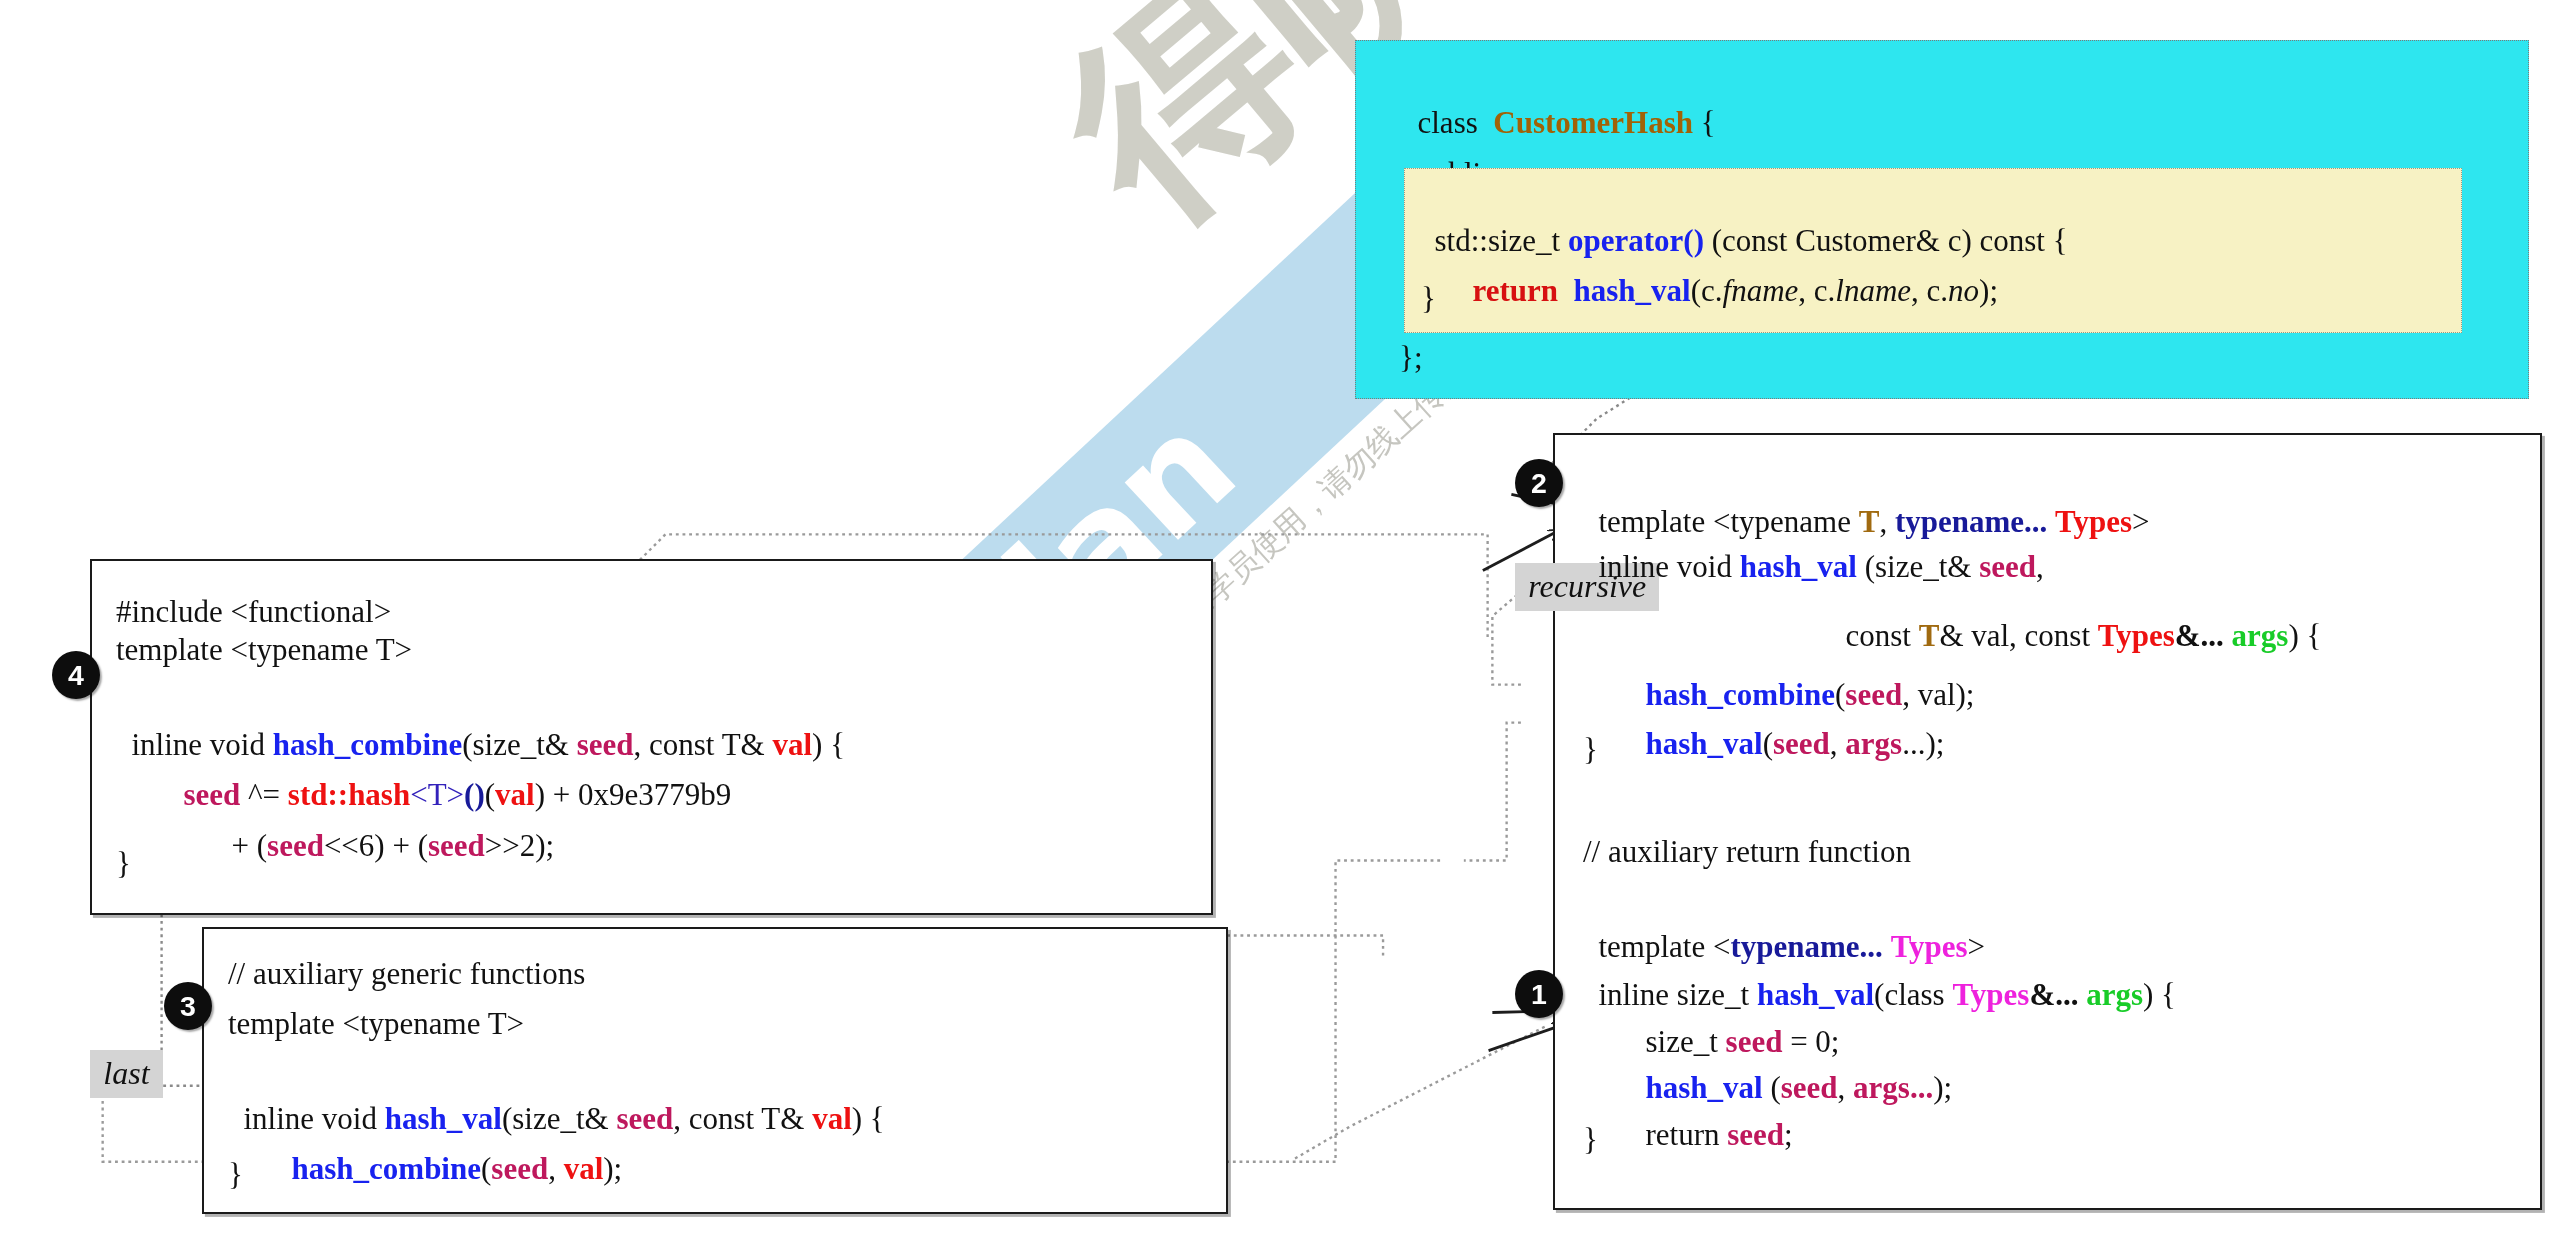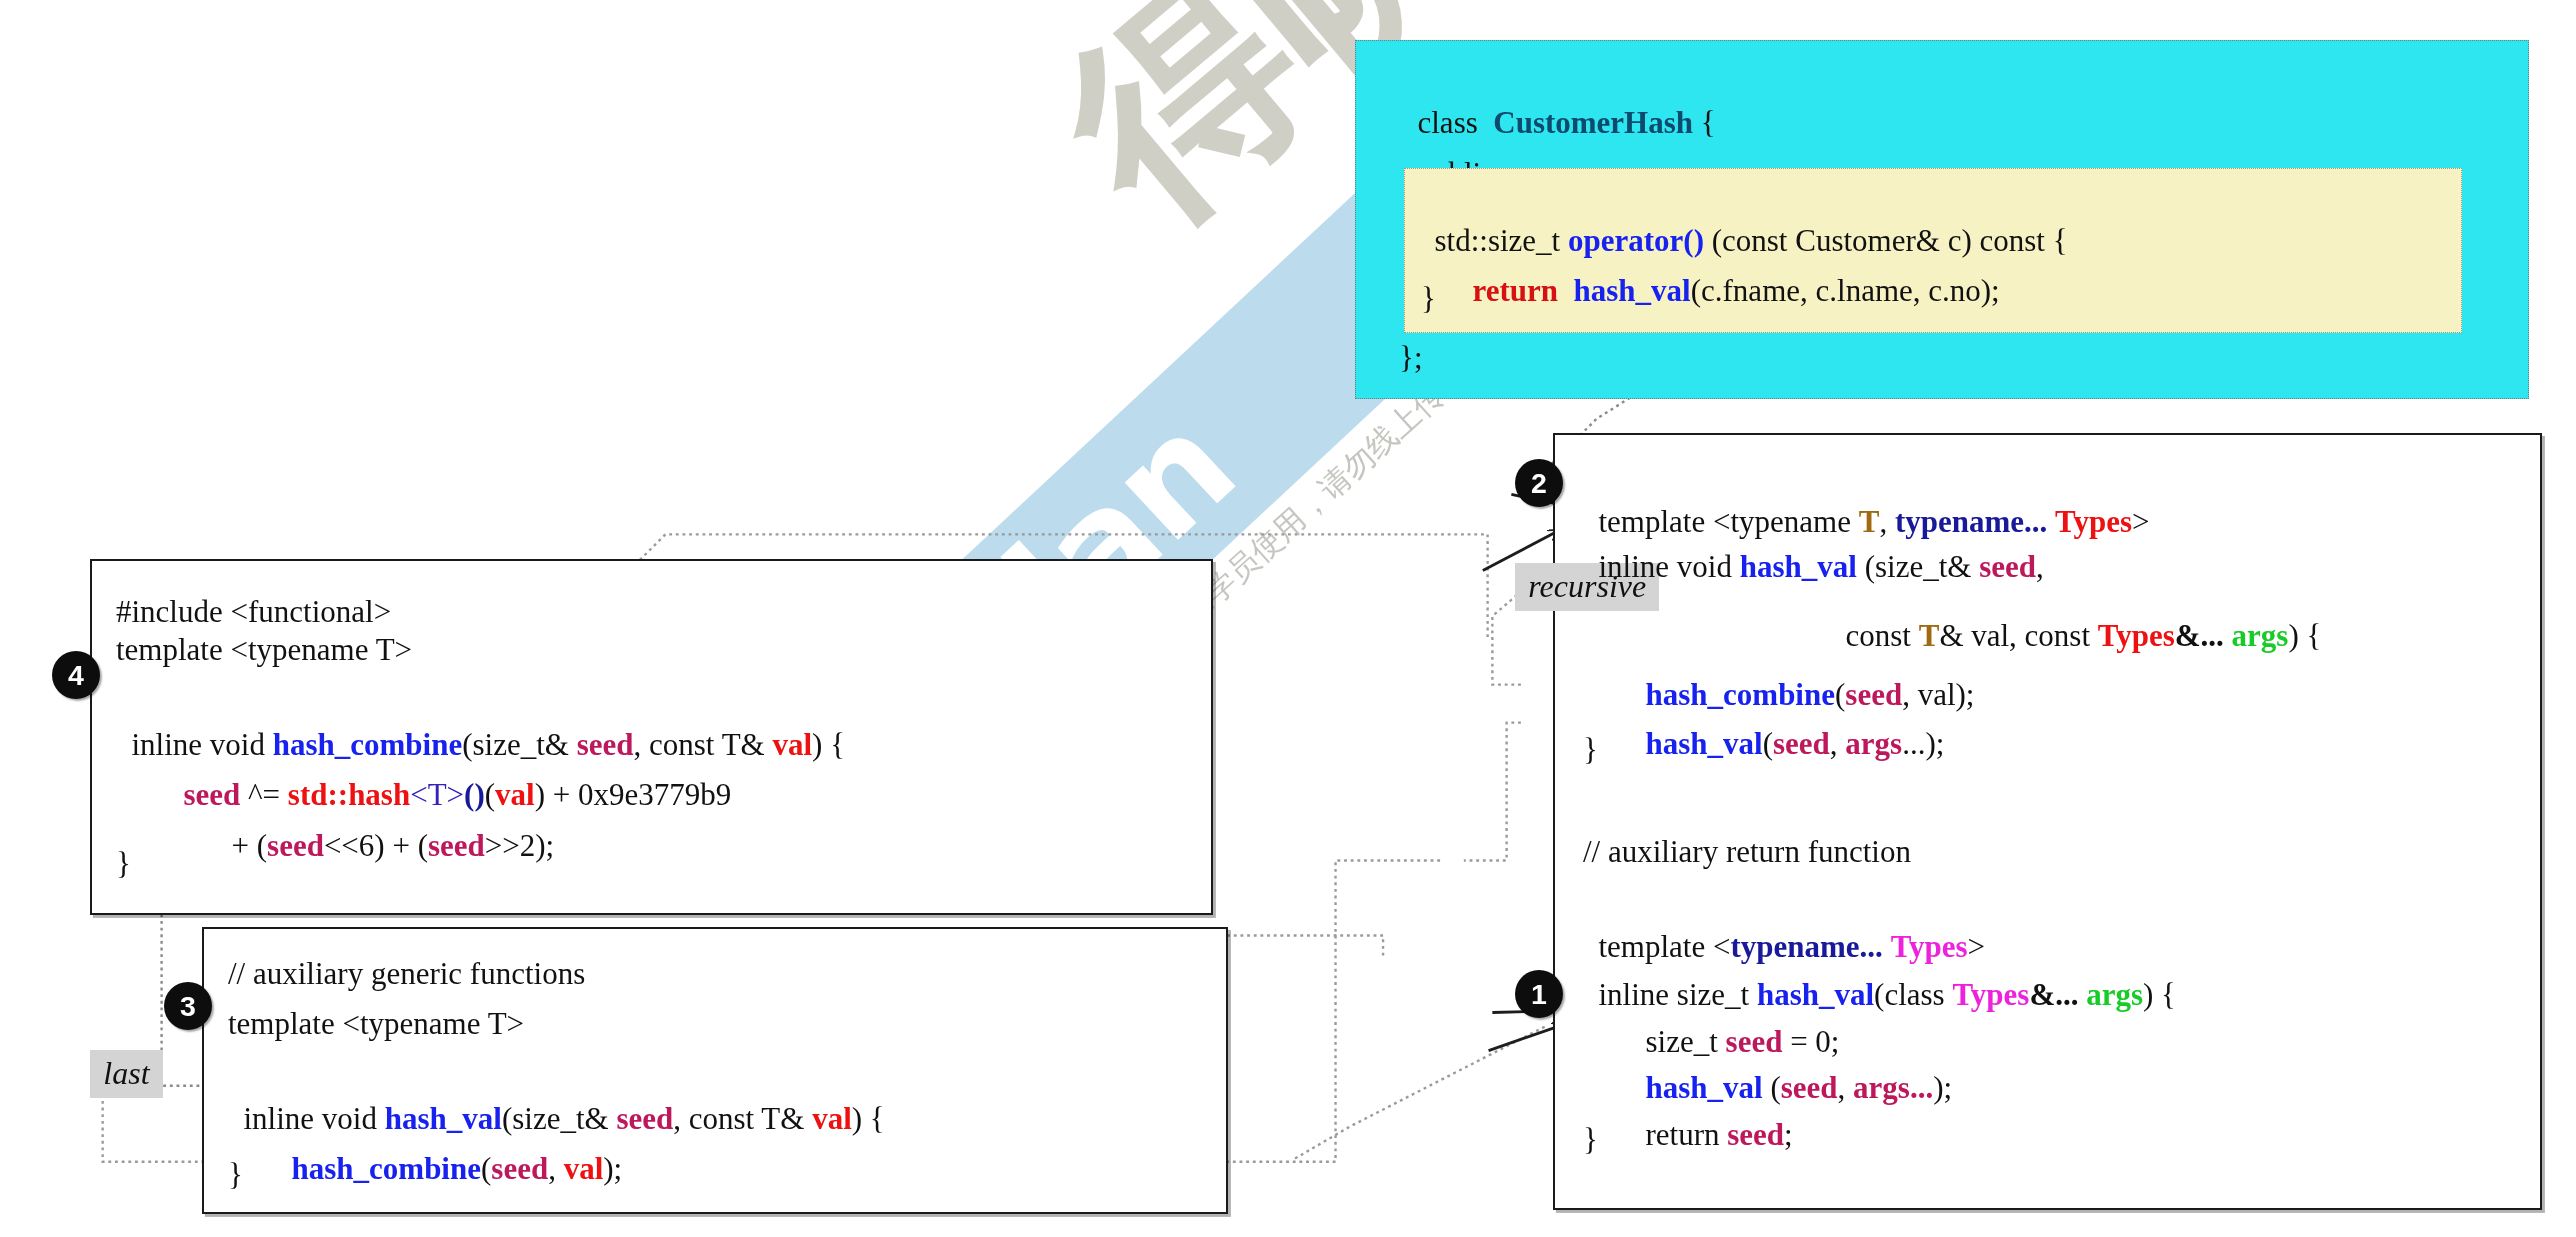--- a/index.html
+++ b/index.html
@@ -53,26 +53,26 @@
   .code{position:absolute;font-size:31px;line-height:45px;color:#111;
         white-space:pre;font-family:"Liberation Serif","DejaVu Serif",serif;}
 
   
   .b{font-weight:700;}
   .blue{color:#1822ef;font-weight:700;}
   .green{color:#be185d;font-weight:700;}
   .lgreen{color:#18cc28;font-weight:700;}
   .red{color:#ee1111;font-weight:700;}
   .dred{color:#d71111;font-weight:700;}
-  .violet{color:#0c4a6e;font-weight:700;}
+  .violet{color:#a16207;font-weight:700;}
   .navy{color:#181a99;font-weight:700;}
   .orange{color:#a06a10;font-weight:700;}
   .magenta{color:#ee22dd;font-weight:700;}
   .purpleT{color:#3322bb;}
-  .ital{}
+  .ital{font-style:italic;}
 
   
   .bullet{position:absolute;width:48px;height:48px;border-radius:50%;
           background:#0d0d0d;color:#fff;font-size:28.5px;font-weight:700;
           display:flex;align-items:center;justify-content:center;
           font-family:"Liberation Sans","DejaVu Sans",sans-serif;
           box-shadow:1.9px 1.9px 1.9px rgba(0,0,0,.35);}
 
   
   .tag{position:absolute;background:#d4d4d4;color:#111;font-style:italic;

